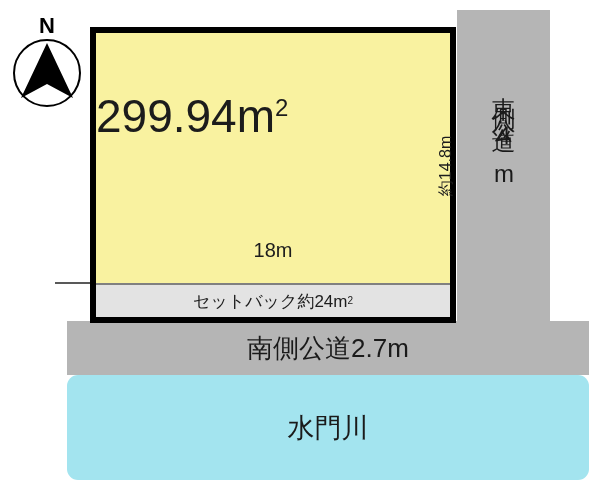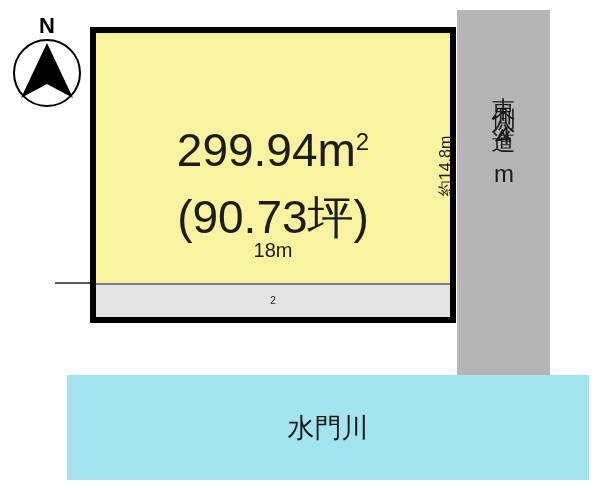--- a/index.html
+++ b/index.html
@@ -36,33 +36,33 @@
   }
   .road-south {
     position: absolute; left: 67px; top: 321px; width: 522px; height: 54px;
     display: flex; align-items: center; justify-content: center;
   }
   .road-south-label { font-size: 26px; color: #1a1a1a; }
 
   
   .river {
     position: absolute; left: 67px; top: 375px; width: 522px; height: 105px;
-    display: flex; align-items: center; justify-content: center;
+    display: flex; align-items: center; justify-content: center; border-radius: 11px;
   }
   .river-label { font-size: 27px; color: #1a1a1a; }
 
   
   .plot {
     position: absolute; left: 90px; top: 27px;
     width: 354px; height: 284px;
     border: 6px solid #000000;
   }
   .plot-main {
     position: absolute; left: 0; right: 0; top: 50px;
-    text-align: center; font-size: 46px; line-height: 67px; color: #1c1c1c; margin-top: 34px;
+    text-align: left; font-size: 46px; line-height: 67px; color: #1c1c1c;
   }
   .plot-main sup { font-size: 24px; line-height: 0; }
   .width-label {
     position: absolute; left: 0; right: 0; bottom: 56px;
     height: 22px; line-height: 22px;
     text-align: center; font-size: 20px; color: #1c1c1c;
   }
   .depth-label {
     position: absolute; left: 310px; top: 124px; width: 80px; height: 18px;
     line-height: 18px; text-align: center; font-size: 16px; color: #1c1c1c;
@@ -96,33 +96,36 @@
       <polygon points="38,7 12,62 38,48 64,62" fill="#000000"></polygon>
     </svg>
   </div>
 
   <div class="road-east" style="background: rgb(181, 181, 181);">
     <div class="road-east-label">
       <span>東側公道4m</span>
     </div>
   </div>
 
+  <div class="road-south" style="background: rgb(181, 181, 181);">
+    <div class="road-south-label">南側公道2.7m</div>
+  </div>
 
   <div class="river" style="background: rgb(163, 228, 239);">
     <div class="river-label">水門川</div>
   </div>
 
   <div class="setback-tick"></div>
 
   <div class="plot" style="background: rgb(249, 242, 160); border-color: rgb(0, 0, 0);">
     <div class="plot-main">
       <div><span>299.94m</span><sup>2</sup></div>
-      <div>(90.73坪)</div>
     </div>
     <div class="width-label">18m</div>
     <div class="depth-label">約14.8m</div>
     <div class="setback-divider"></div>
     <div class="setback-strip" style="background: rgb(227, 227, 227);">
+        <span>セットバック約24m</span>
         <sup>2</sup>
       </div>
   </div>
 
 </div>
 
 </body></html>

